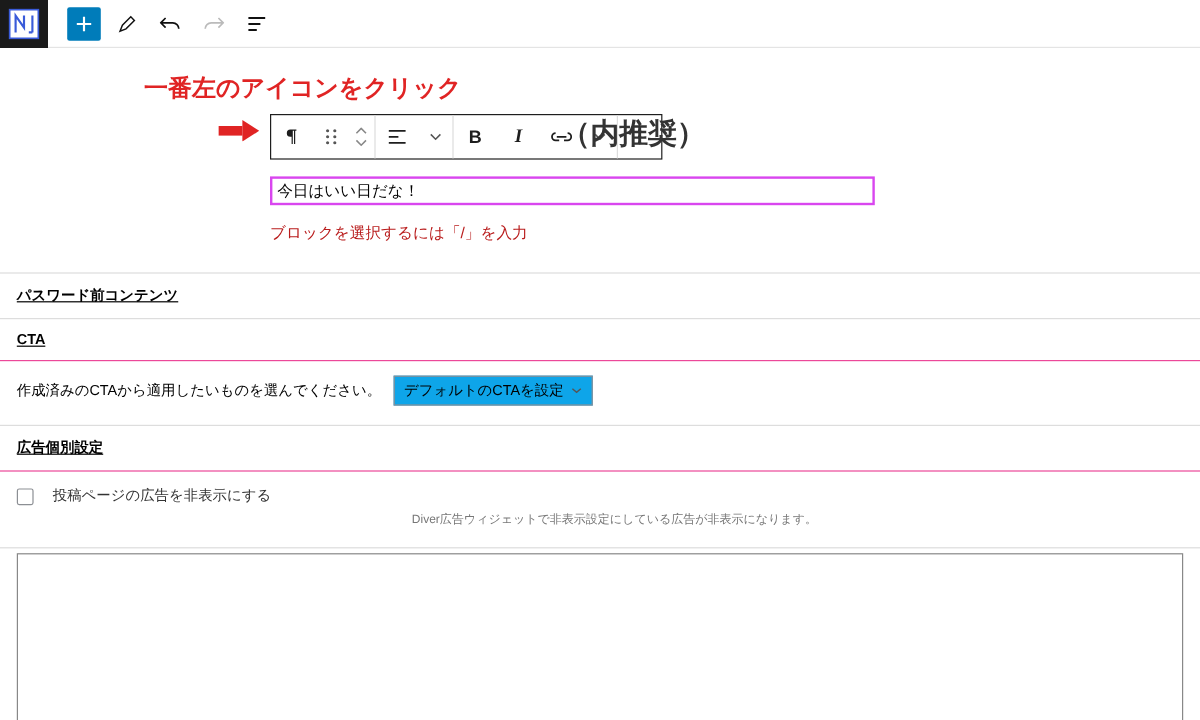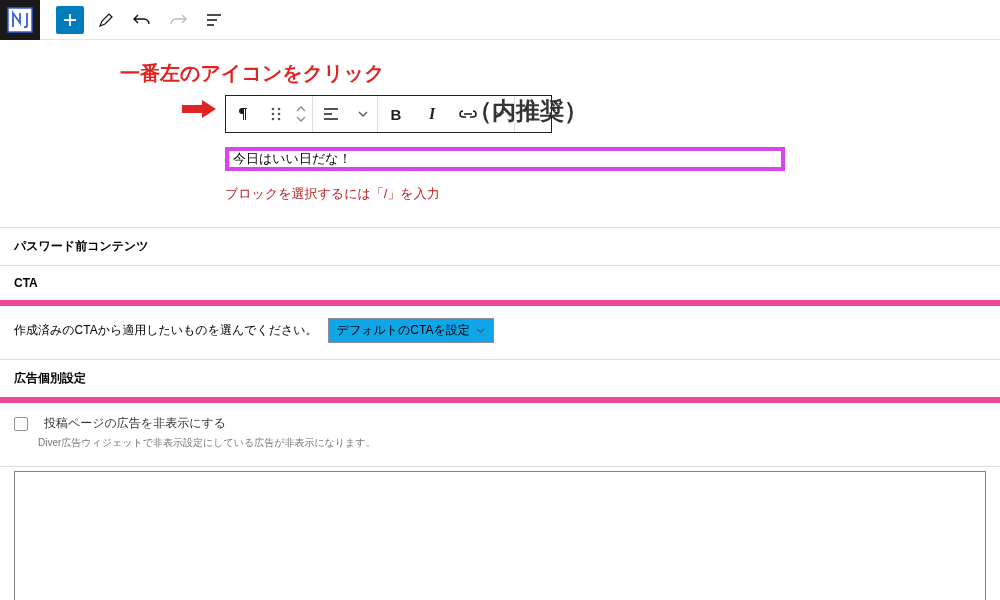--- a/index.html
+++ b/index.html
@@ -22,26 +22,26 @@
     .tb-group:last-child { border-right: none; }
     .tb-btn { width: 36px; height: 36px; display: flex; align-items: center; justify-content: center; cursor: pointer; color: #1e1e1e; }
     .tb-btn.narrow { width: 28px; }
     .tb-btn.bold { font-weight: 800; font-size: 15px; }
     .tb-btn.italic { font-style: italic; font-size: 16px; font-family: serif; font-weight: 600; }
     .tb-stack { display: flex; flex-direction: column; width: 22px; height: 36px; justify-content: center; color: #888; }
     .tb-stack div { height: 10px; display: flex; align-items: center; justify-content: center; cursor: pointer; }
 
     .title-behind { position: absolute; left: 468px; top: 55px; font-size: 24px; font-weight: 600; color: #333; }
 
-    .paragraph-input { margin-top: 14px; margin-left: 225px; width: 560px; height: 24px; border: 4px solid #d946ef; outline: none; padding: 2px 4px; font-size: 13px; font-family: inherit; }
+    .paragraph-input { margin-top: 14px; margin-left: 225px; width: 504px; height: 24px; border: 2px solid #d946ef; outline: none; padding: 2px 4px; font-size: 13px; font-family: inherit; }
     .placeholder-text { margin-top: 14px; margin-left: 225px; color: #b91c1c; font-size: 13px; }
 
     .metabox { border-top: 1px solid #ddd; background: #fff; }
-    .metabox-header { padding: 10px 14px; font-weight: 700; font-size: 12px; cursor: pointer; }
-    .metabox-body { padding: 12px 14px 16px; background: #fff; border-top: 6px solid #ec4899; }
+    .metabox-header { padding: 10px 14px; font-weight: 700; font-size: 12px; cursor: pointer; text-decoration: underline; }
+    .metabox-body { padding: 12px 14px 16px; background: #fff; border-top: 1px solid #ec4899; text-align: center; }
     .cta-row { display: flex; align-items: center; gap: 10px; font-size: 12px; }
     .select { border: 1px solid #8c8f94; padding: 3px 8px; font-size: 12px; background: #0ea5e9; display: inline-flex; align-items: center; cursor: pointer; }
     .chevron-sm { margin-left: 6px; }
 
     .ad-row { display: flex; align-items: center; font-size: 12px; color: #333; gap: 16px; }
     .ad-desc { font-size: 10px; color: #777; margin-top: 4px; margin-left: 24px; }
     .chk { width: 14px; height: 14px; border: 1px solid #8c8f94; border-radius: 2px; }
 
     .css-box { margin: 4px 14px 0; border: 1px solid #888; height: 170px; }
 

